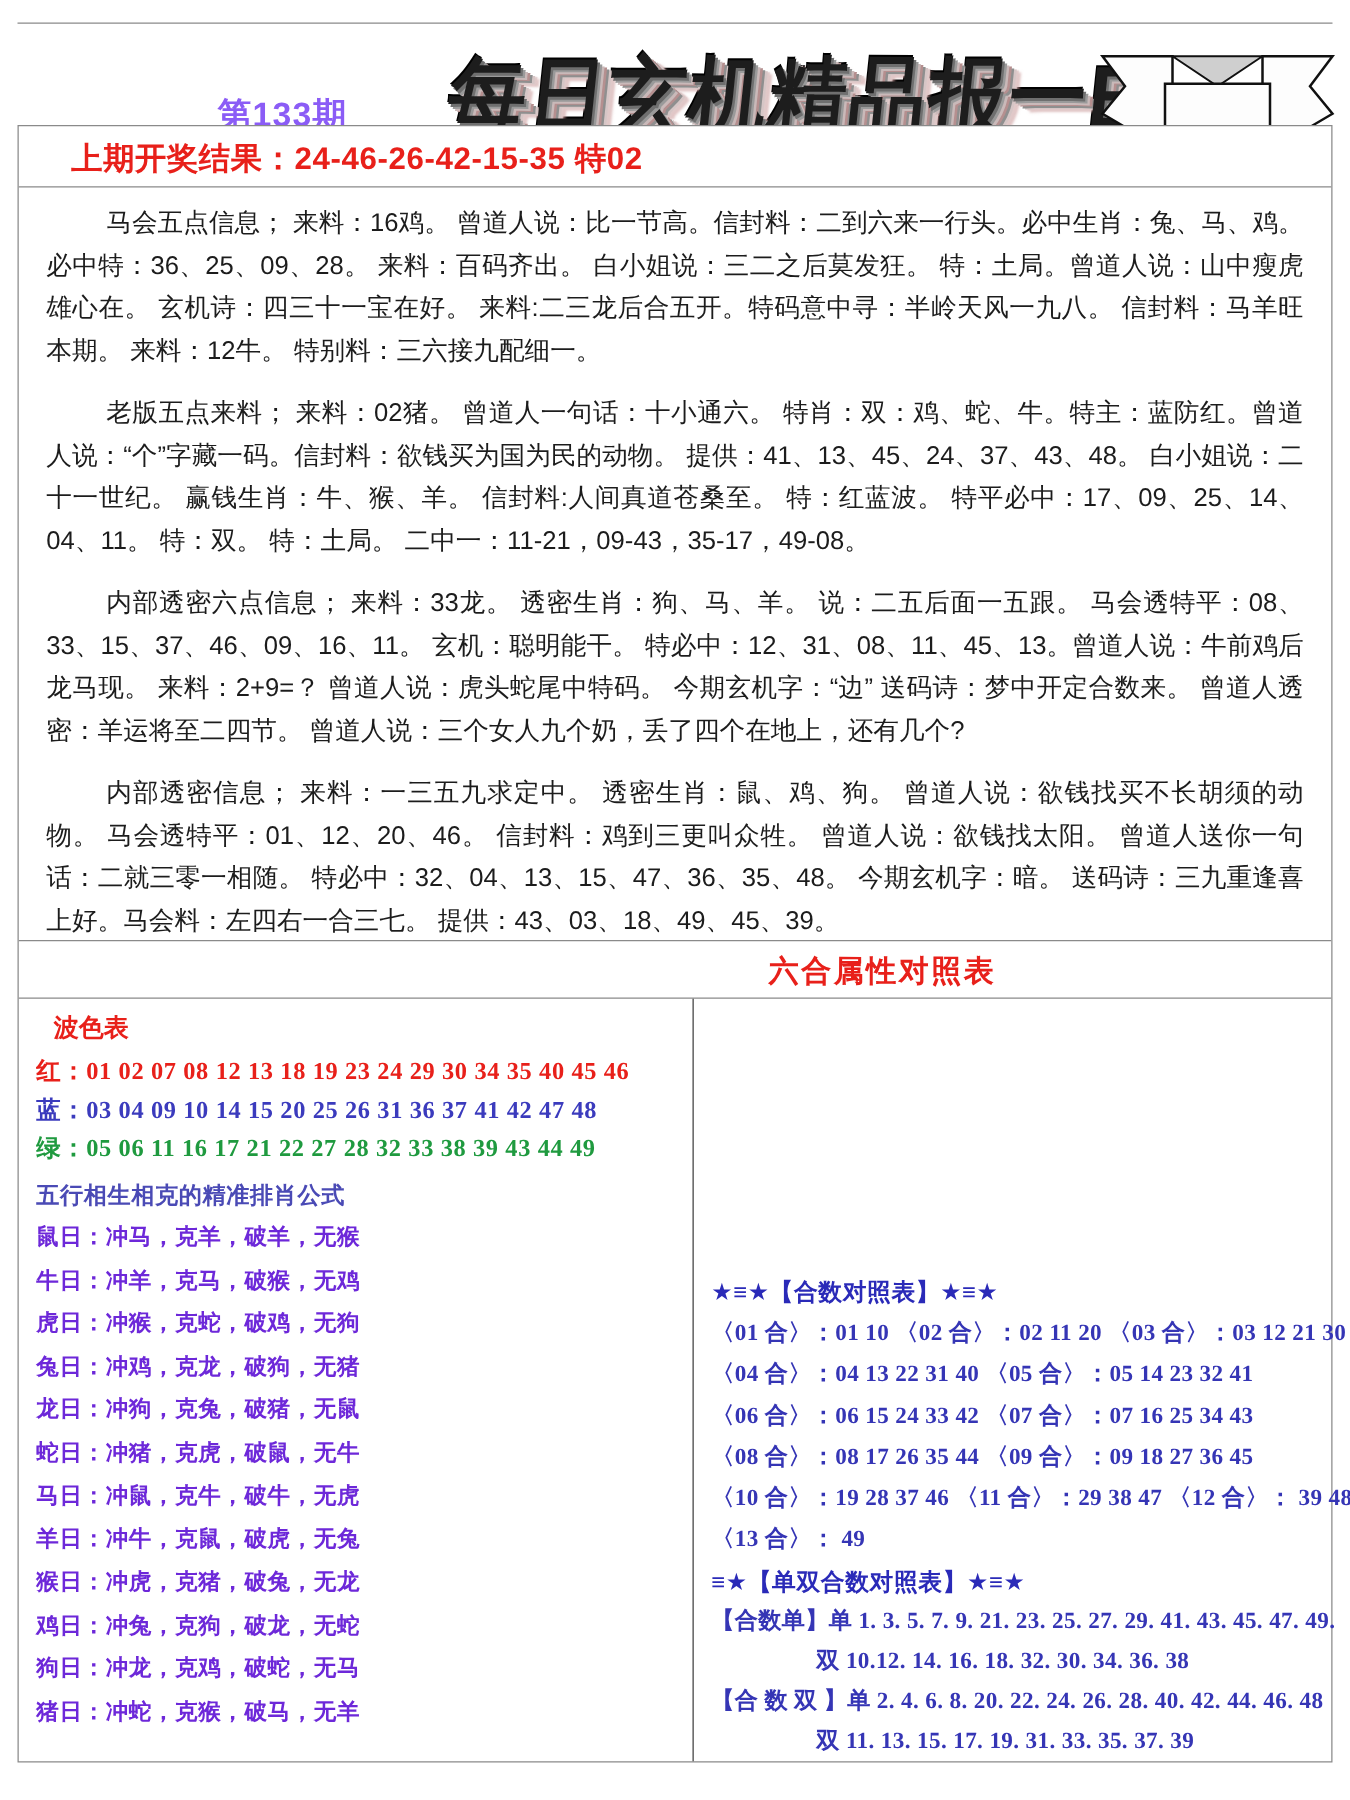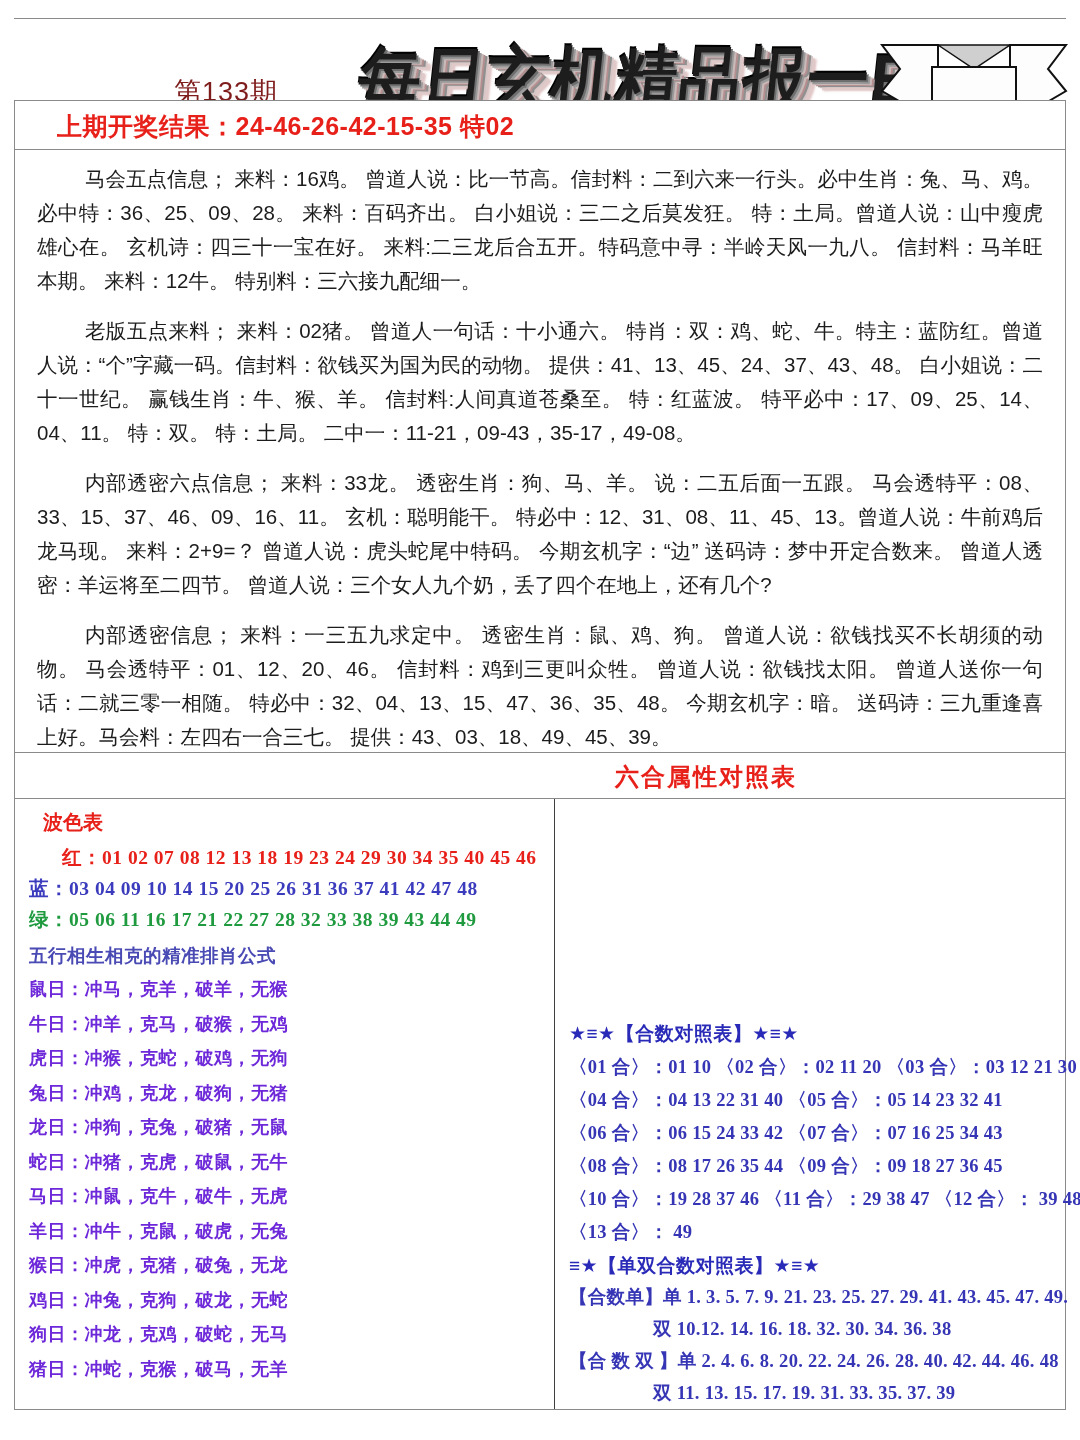--- a/index.html
+++ b/index.html
@@ -17,21 +17,21 @@
 
   
   .header{
     position:absolute;left:14px;top:18px;width:1052px;height:130px;
     border-top:1px solid #8a8a8a;
     box-sizing:border-box;
   }
   .issue{
     position:absolute;left:160px;top:55px;
     font-family:"Liberation Sans","DejaVu Sans",sans-serif;
-    font-size:27px;font-weight:400;color:#7f1d1d;letter-spacing:1px;
+    font-size:27px;font-weight:700;color:#8b5cf6;letter-spacing:1px;
     white-space:nowrap;
   }
   .title3d{
     position:absolute;left:345px;top:14px;width:520px;height:92px;
     font-family:"Liberation Sans","DejaVu Sans",sans-serif;
     font-size:62px;font-weight:700;
     color:#1d1d1d;
     white-space:nowrap;
     line-height:92px;
     letter-spacing:2px;
@@ -125,21 +125,21 @@
     margin:0 0 6px 14px;
   }
   .bose-row{
     font-family:"Liberation Serif","DejaVu Serif",serif;
     font-size:19.5px;font-weight:700;
     line-height:31px;
     white-space:nowrap;
     letter-spacing:.5px;
   }
   .bose-row .lab{display:inline-block;min-width:40px;}
-  .c-red{color:#e8201a;margin-left:33px;}
+  .c-red{color:#e8201a;}
   .c-blue{color:#3b3bbd;}
   .c-green{color:#1f9a3f;}
 
   .formula-title{
     font-family:Liberation Mono, monospace;
     font-size:18.5px;font-weight:700;color:#4a4ab5;
     margin:8px 0 4px 0;letter-spacing:.5px;
   }
   .zrow{
     font-family:Liberation Sans, sans-serif;

